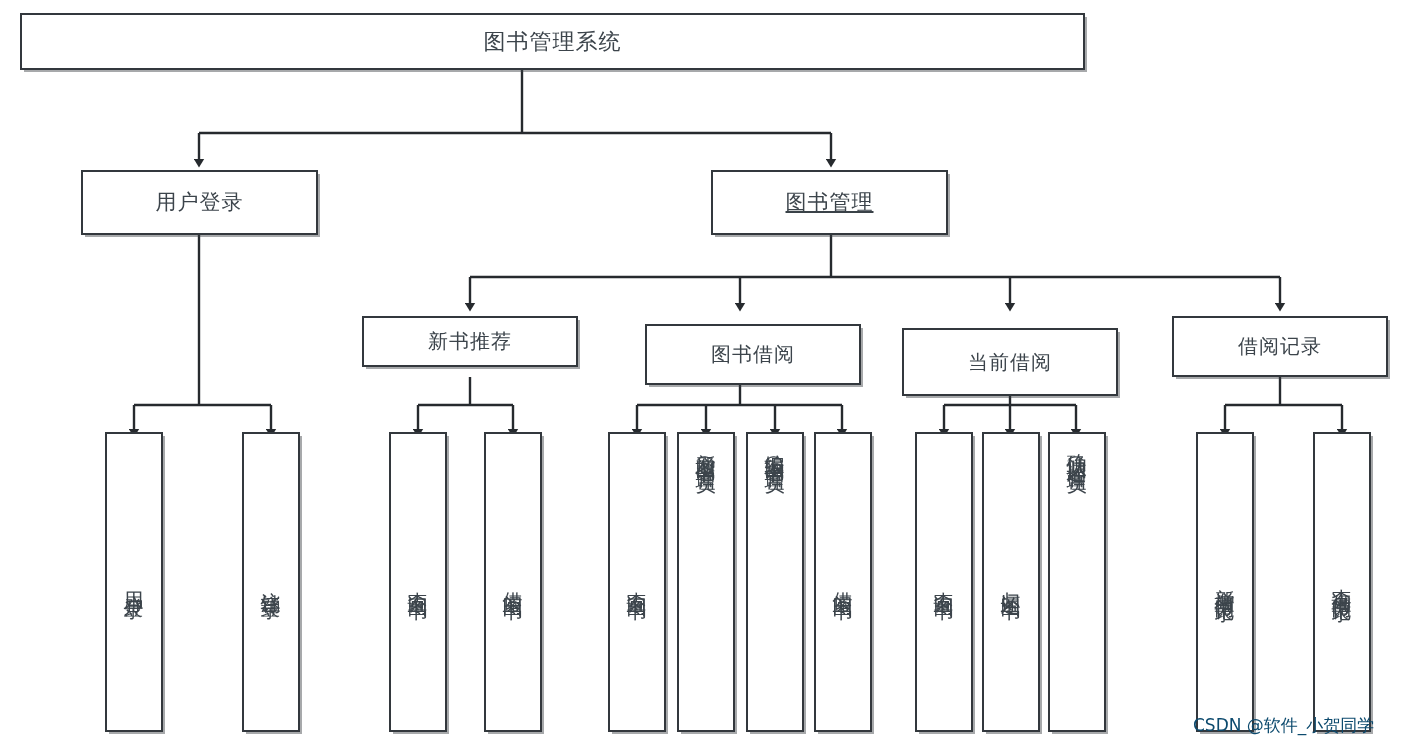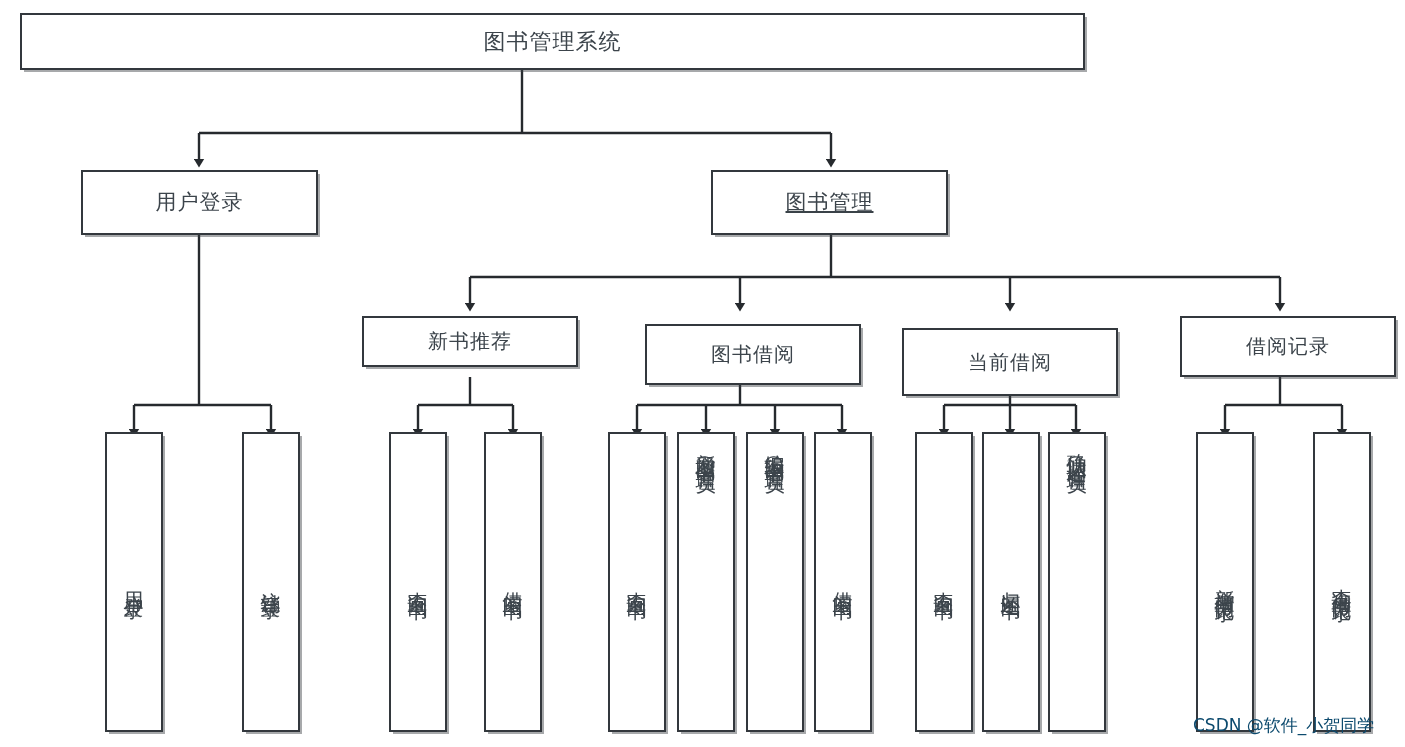--- a/index.html
+++ b/index.html
@@ -147,21 +147,21 @@
 
   <div class="node lvl3" style="left:362px; top:316px; width:216px; height:51px;">
     <span class="label">新书推荐</span>
   </div>
   <div class="node lvl3" style="left:632px; top:324px; width:216px; height:61px;margin-left:13px;">
     <span class="label">图书借阅</span>
   </div>
   <div class="node lvl3" style="left:902px; top:316px; width:216px; height:68px;margin-top:12px;">
     <span class="label">当前借阅</span>
   </div>
-  <div class="node lvl3" style="left:1172px; top:316px; width:216px; height:61px;margin-left:8px;">
+  <div class="node lvl3" style="left:1172px; top:316px; width:216px; height:61px;">
     <span class="label">借阅记录</span>
   </div>
 
   <div class="node leaf center" style="left:105px; top:432px; width:58px; height:300px;">
     <span class="label">用户登录</span>
   </div>
   <div class="node leaf center" style="left:242px; top:432px; width:58px; height:300px;">
     <span class="label">注销登录</span>
   </div>
 

